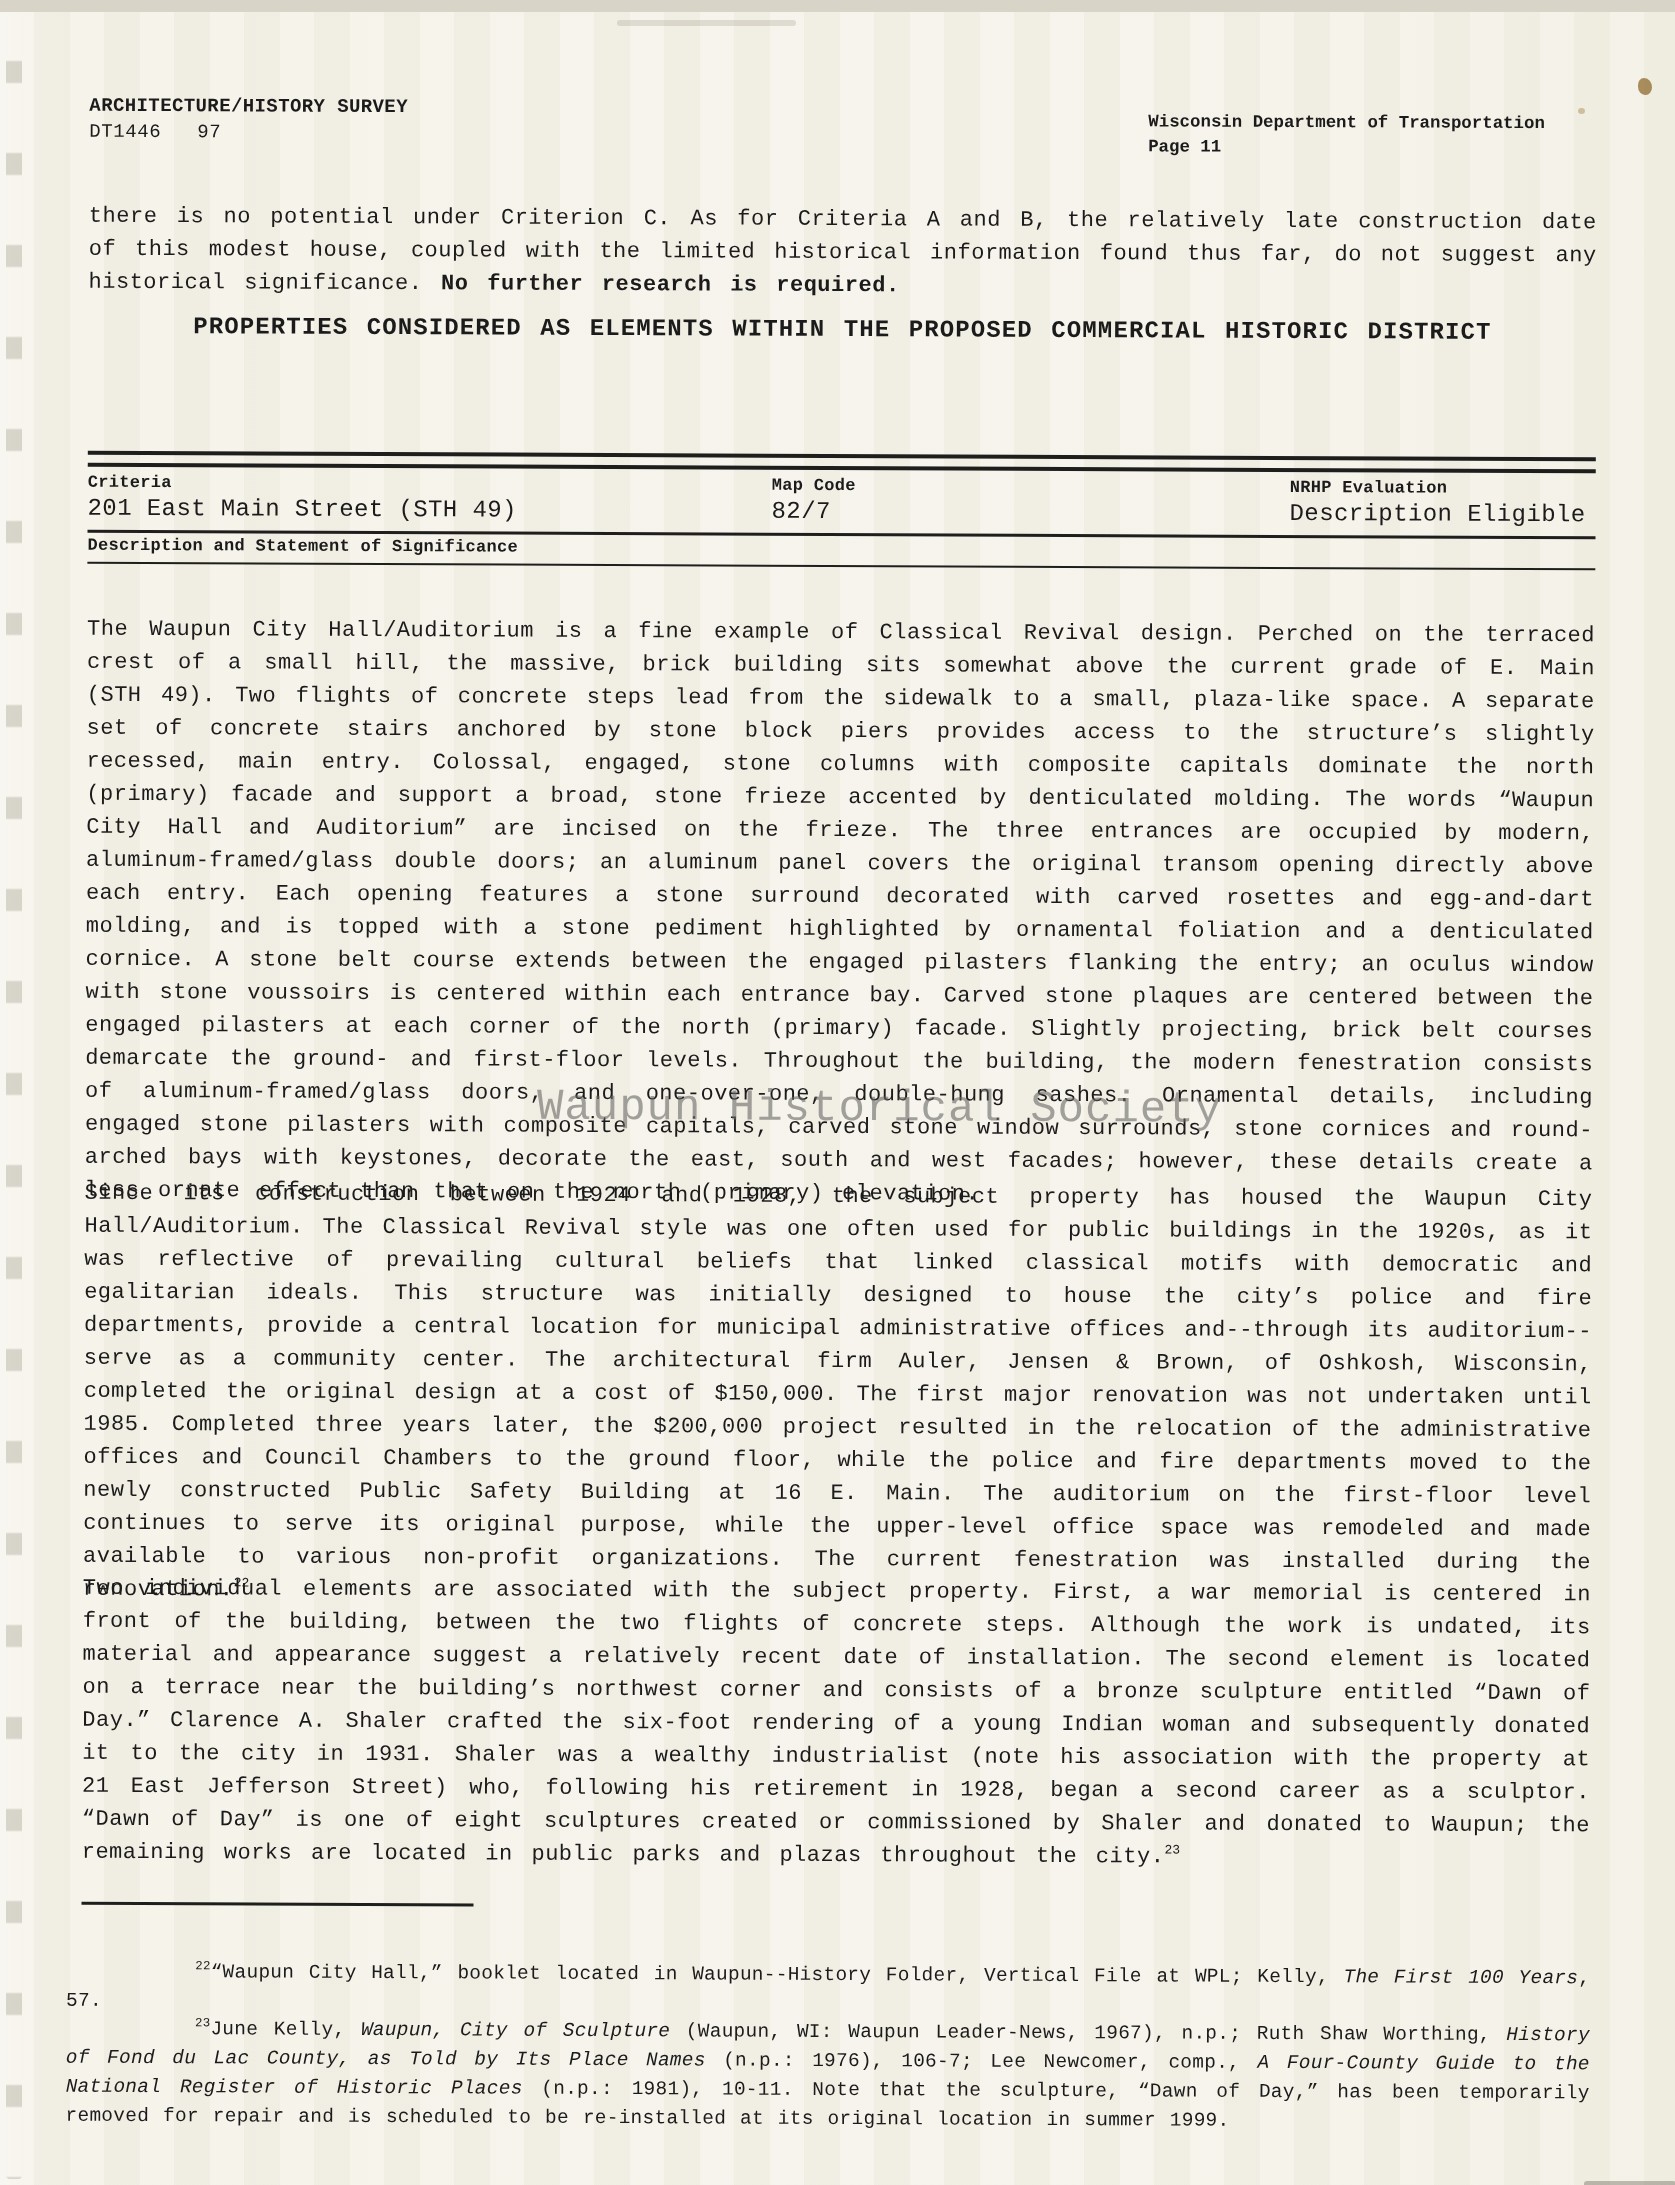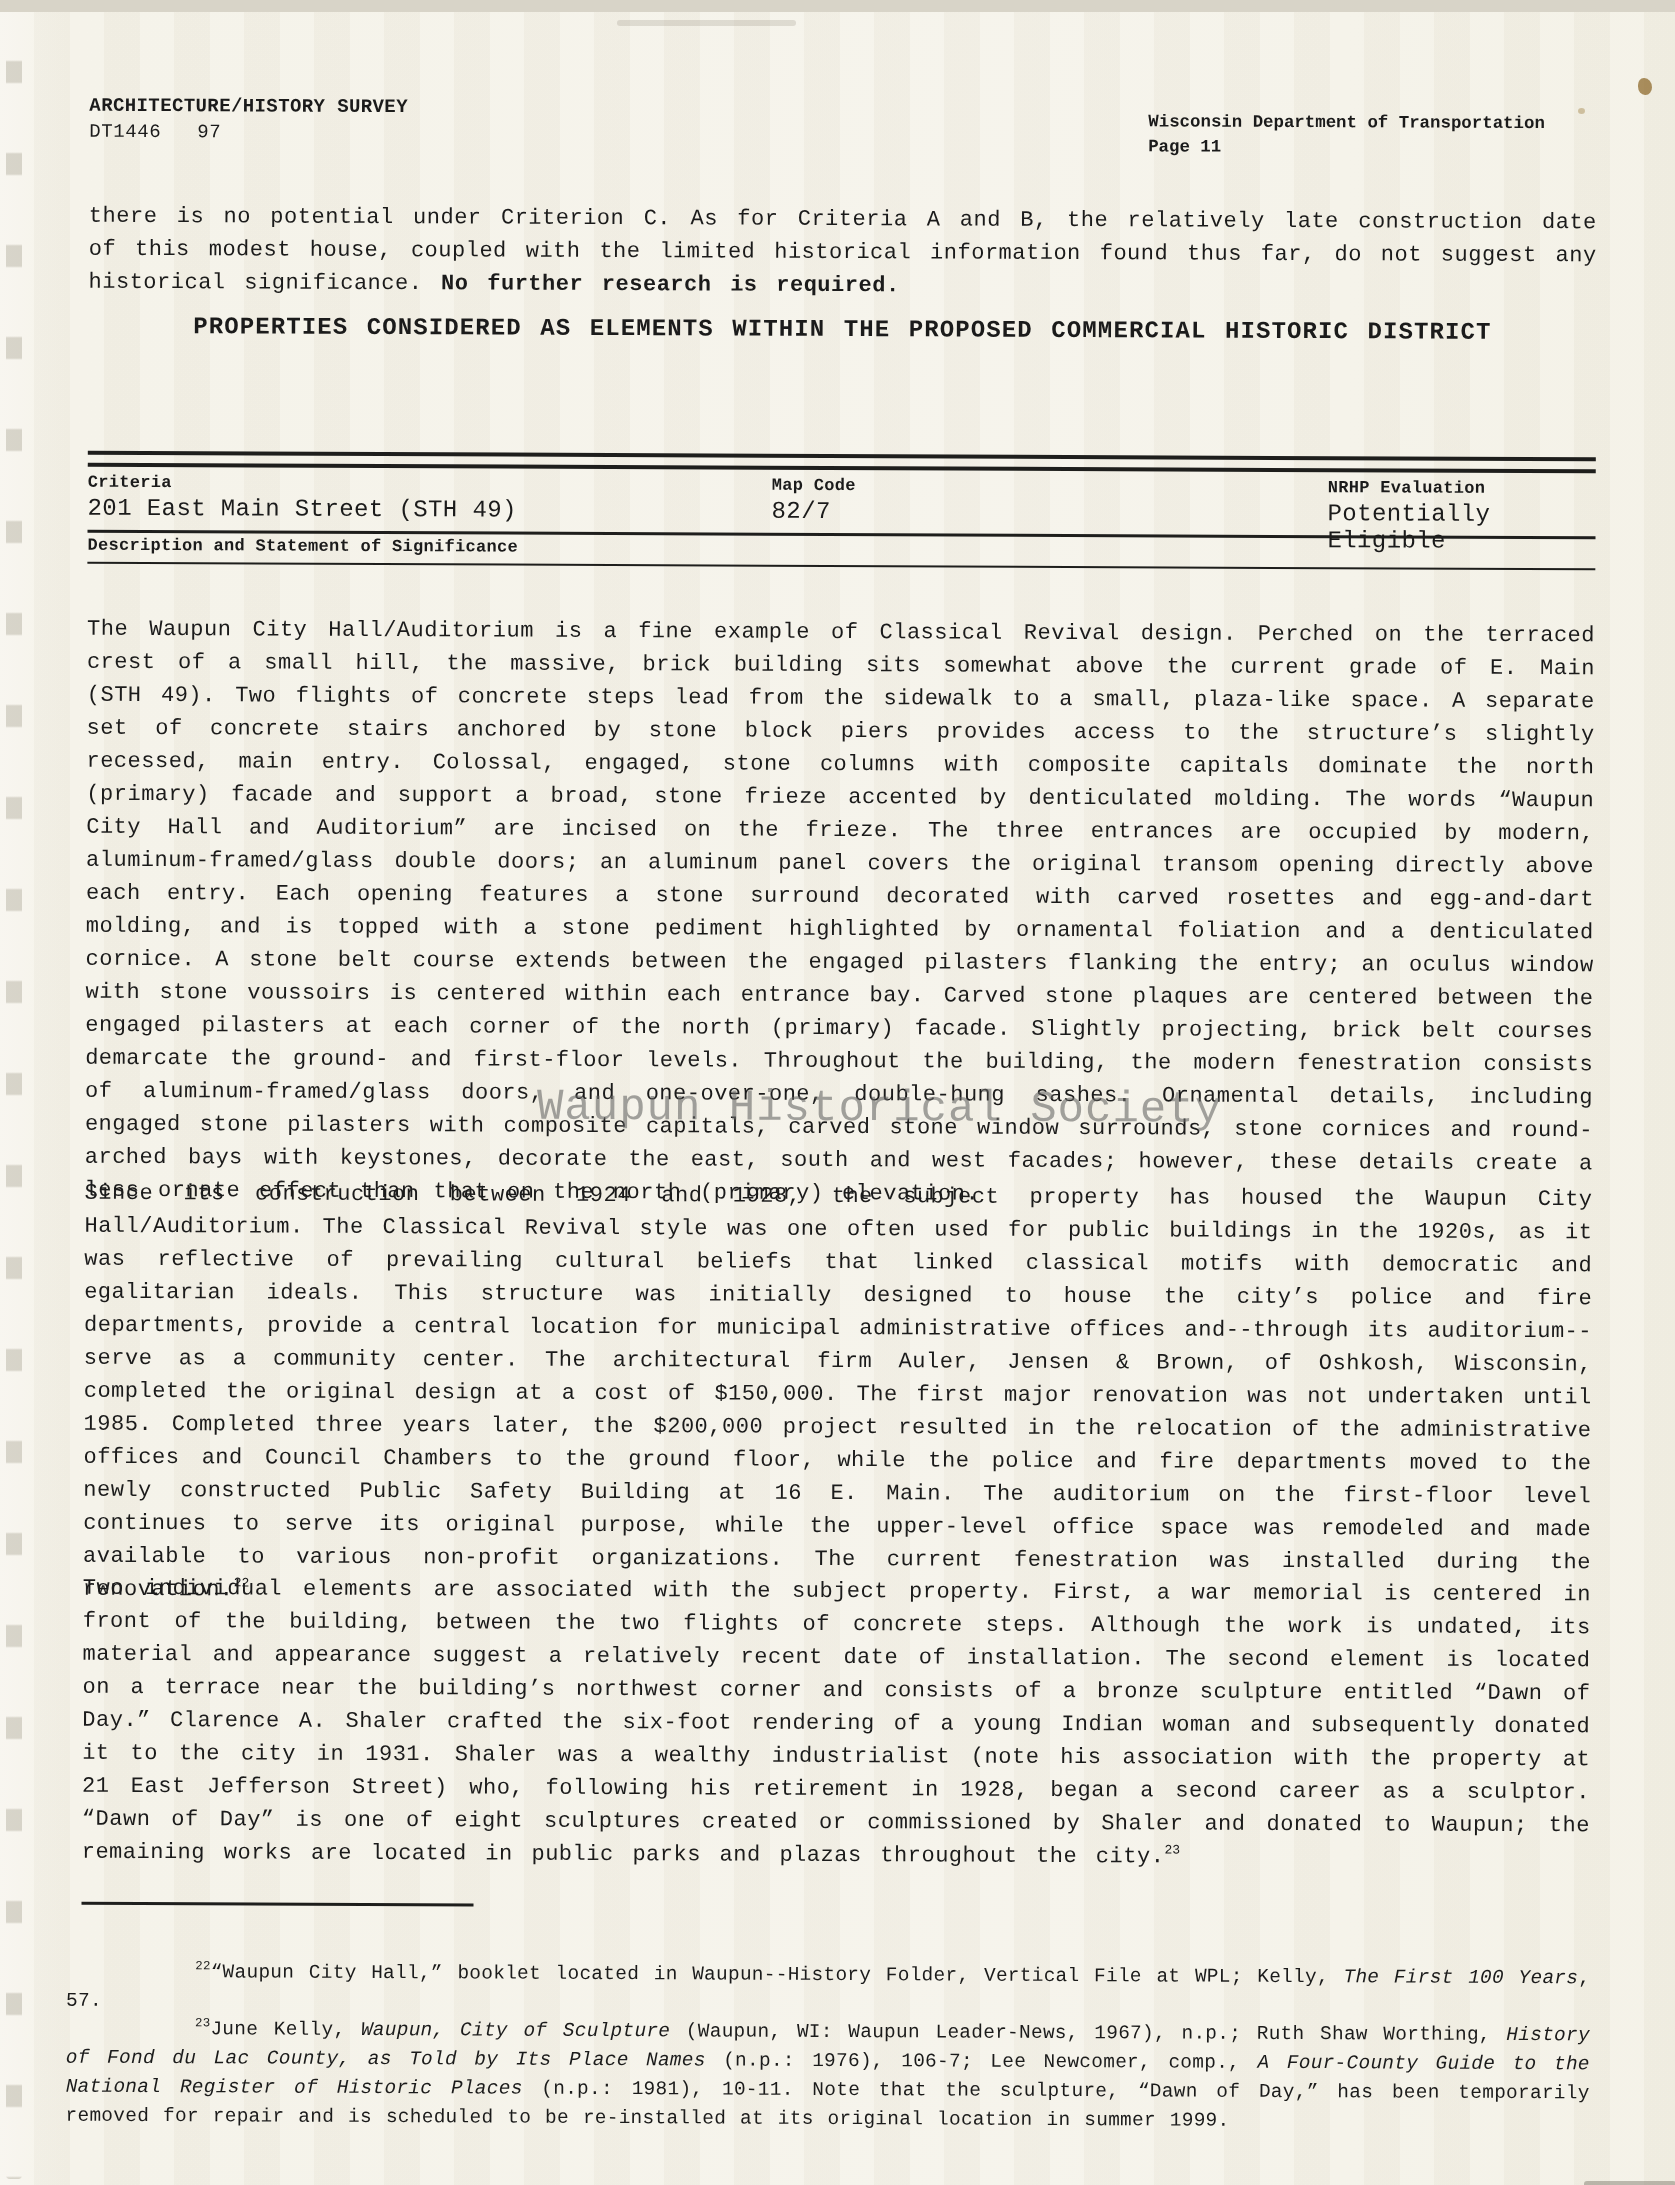--- a/index.html
+++ b/index.html
@@ -58,21 +58,21 @@
   .ptable{left:85px;top:442px;width:1508px;height:119px;}
   .rule{position:absolute;left:0;width:100%;background:#1e1e1c;}
   .r1{top:0;height:4px;}
   .r2{top:12px;height:4px;}
   .r3{top:79px;height:3px;}
   .r4{top:111px;height:2px;}
   .tlabel{position:absolute;font-weight:bold;font-size:17px;letter-spacing:0.3px;}
   .tvalue{position:absolute;font-size:24px;letter-spacing:0.4px;}
   .c1{left:0;}
   .c2{left:684px;}
-  .c3{left:1240px;}
+  .c3{left:1202px;}
   .lrow{top:22px;}
   .vrow{top:44px;}
   .desc-label{top:85px;left:0;}
 
   
   .watermark{
     left:537px;top:1071px;
     font-size:44px;letter-spacing:1px;
     color:rgba(104,104,102,0.60);
     white-space:nowrap;z-index:6;
@@ -122,21 +122,21 @@
     <div class="abs section-heading">PROPERTIES CONSIDERED AS ELEMENTS WITHIN THE PROPOSED COMMERCIAL HISTORIC DISTRICT</div>
 
     <div class="abs ptable">
       <div class="rule r1"></div>
       <div class="rule r2"></div>
       <div class="tlabel c1 lrow">Criteria</div>
       <div class="tlabel c2 lrow">Map Code</div>
       <div class="tlabel c3 lrow">NRHP Evaluation</div>
       <div class="tvalue c1 vrow">201 East Main Street (STH 49)</div>
       <div class="tvalue c2 vrow">82/7</div>
-      <div class="tvalue c3 vrow">Potentially Eligible</div>
+      <div class="tvalue c3 vrow">Description Eligible</div>
       <div class="rule r3"></div>
       <div class="tlabel desc-label">Description and Statement of Significance</div>
       <div class="rule r4"></div>
     </div>
 
     <p class="abs para p1">The Waupun City Hall/Auditorium is a fine example of Classical Revival design. Perched on the terraced crest of a small hill, the massive, brick building sits somewhat above the current grade of E. Main (STH 49). Two flights of concrete steps lead from the sidewalk to a small, plaza-like space. A separate set of concrete stairs anchored by stone block piers provides access to the structure’s slightly recessed, main entry. Colossal, engaged, stone columns with composite capitals dominate the north (primary) facade and support a broad, stone frieze accented by denticulated molding. The words “Waupun City Hall and Auditorium” are incised on the frieze. The three entrances are occupied by modern, aluminum-framed/glass double doors; an aluminum panel covers the original transom opening directly above each entry. Each opening features a stone surround decorated with carved rosettes and egg-and-dart molding, and is topped with a stone pediment highlighted by ornamental foliation and a denticulated cornice. A stone belt course extends between the engaged pilasters flanking the entry; an oculus window with stone voussoirs is centered within each entrance bay. Carved stone plaques are centered between the engaged pilasters at each corner of the north (primary) facade. Slightly projecting, brick belt courses demarcate the ground- and first-floor levels. Throughout the building, the modern fenestration consists of aluminum-framed/glass doors, and one-over-one, double-hung sashes. Ornamental details, including engaged stone pilasters with composite capitals, carved stone window surrounds, stone cornices and round-arched bays with keystones, decorate the east, south and west facades; however, these details create a less ornate effect than that on the north (primary) elevation.</p>
 
     <p class="abs para p2"><span>Since its construction between 1924 and 1928, the subject property has housed the Waupun City Hall/Auditorium. The Classical Revival style was one often used for public buildings in the 1920s, as it was reflective of prevailing cultural beliefs that linked classical motifs with democratic and egalitarian ideals. This structure was initially designed to house the city’s police and fire departments, provide a central location for municipal administrative offices and--through its auditorium--serve as a community center. The architectural firm Auler, Jensen &amp; Brown, of Oshkosh, Wisconsin, completed the original design at a cost of $150,000. The first major renovation was not undertaken until 1985. Completed three years later, the $200,000 project resulted in the relocation of the administrative offices and Council Chambers to the ground floor, while the police and fire departments moved to the newly constructed Public Safety Building at 16 E. Main. The auditorium on the first-floor level continues to serve its original purpose, while the upper-level office space was remodeled and made available to various non-profit organizations. The current fenestration was installed during the renovation.</span><sup class="fn-ref">22</sup></p>
 
     <p class="abs para p3"><span>Two individual elements are associated with the subject property. First, a war memorial is centered in front of the building, between the two flights of concrete steps. Although the work is undated, its material and appearance suggest a relatively recent date of installation. The second element is located on a terrace near the building’s northwest corner and consists of a bronze sculpture entitled “Dawn of Day.” Clarence A. Shaler crafted the six-foot rendering of a young Indian woman and subsequently donated it to the city in 1931. Shaler was a wealthy industrialist (note his association with the property at 21 East Jefferson Street) who, following his retirement in 1928, began a second career as a sculptor. “Dawn of Day” is one of eight sculptures created or commissioned by Shaler and donated to Waupun; the remaining works are located in public parks and plazas throughout the city.</span><sup class="fn-ref">23</sup></p>

